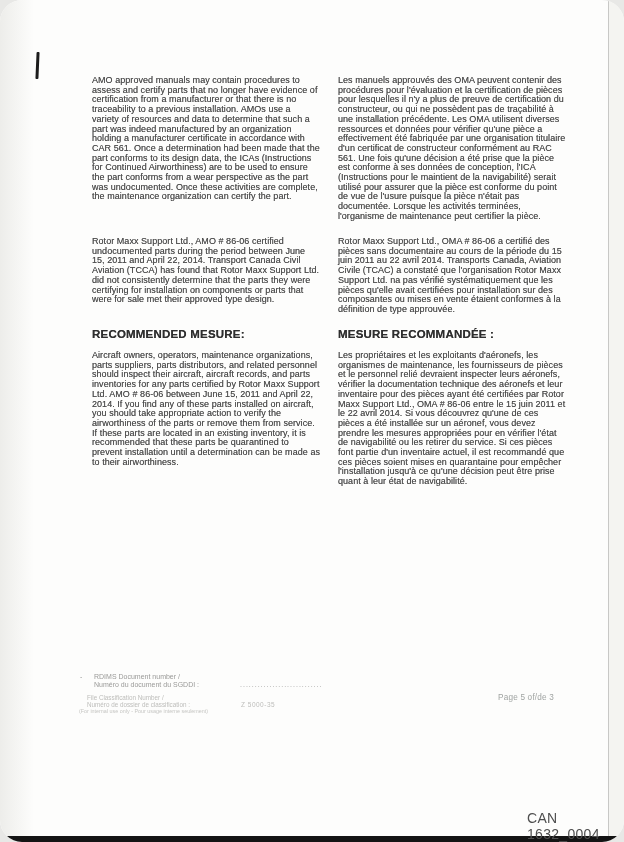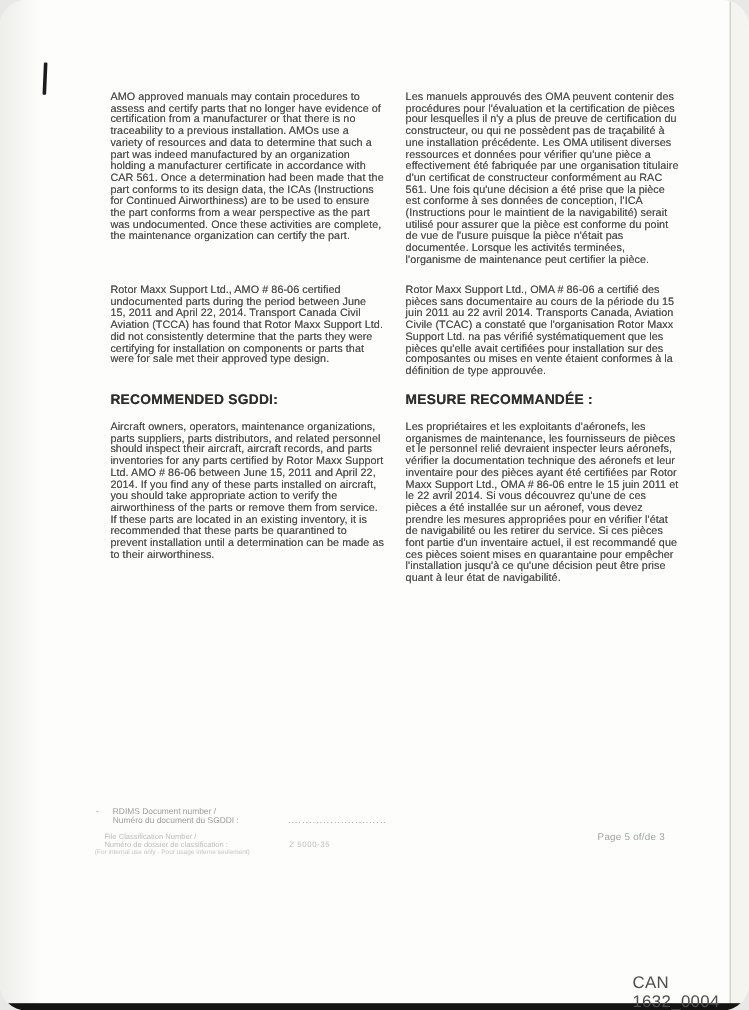--- a/index.html
+++ b/index.html
@@ -140,21 +140,21 @@
   <div class="scan-left-shade"></div>
   <div class="scan-right-margin"></div>
   <div class="scan-right-line"></div>
   <div class="scan-mark-left"></div>
   <div class="scan-bottom-band"></div>
 
   <div class="para col-en" style="top:76px;">AMO approved manuals may contain procedures to assess and certify parts that no longer have evidence of certification from a manufacturer or that there is no traceability to a previous installation. AMOs use a variety of resources and data to determine that such a part was indeed manufactured by an organization holding a manufacturer certificate in accordance with CAR 561.  Once a determination had been made that the part conforms to its design data, the ICAs (Instructions for Continued Airworthiness) are to be used to ensure the part conforms from a wear perspective as the part was undocumented. Once these activities are complete, the maintenance organization can certify the part.</div>
 
   <div class="para col-en" style="top:237px;">Rotor Maxx Support Ltd., AMO # 86-06 certified undocumented parts during the period between June 15, 2011 and April 22, 2014.  Transport Canada Civil Aviation (TCCA) has found that Rotor Maxx Support Ltd. did not consistently determine that the parts they were certifying for installation on components or parts that were for sale met their approved type design.</div>
 
-  <div class="heading" style="left:92px; top:328px;">RECOMMENDED SGDDI:</div>
+  <div class="heading" style="left:92px; top:328px;">RECOMMENDED MESURE:</div>
 
   <div class="para col-en" style="top:351px;">Aircraft owners, operators, maintenance organizations, parts suppliers, parts distributors, and related personnel should inspect their aircraft, aircraft records, and parts inventories for any parts certified by Rotor Maxx Support Ltd. AMO # 86-06 between June 15, 2011 and April 22, 2014.  If you find any of these parts installed on aircraft, you should take appropriate action to verify the airworthiness of the parts or remove them from service.  If these parts are located in an existing inventory, it is recommended that these parts be quarantined to prevent installation until a determination can be made as to their airworthiness.</div>
 
   <div class="para col-fr" style="top:76px;">Les manuels approuvés des OMA peuvent contenir des procédures pour l'évaluation et la certification de pièces pour lesquelles il n'y a plus de preuve de certification du constructeur, ou qui ne possèdent pas de traçabilité à une installation précédente. Les OMA utilisent diverses ressources et données pour vérifier qu'une pièce a effectivement été fabriquée par une organisation titulaire d'un certificat de constructeur conformément au RAC 561. Une fois qu'une décision a été prise que la pièce est conforme à ses données de conception, l'ICA (Instructions pour le maintient de la navigabilité) serait utilisé pour assurer que la pièce est conforme du point de vue de l'usure puisque la pièce n'était pas documentée. Lorsque les activités terminées, l'organisme de maintenance peut certifier la pièce.</div>
 
   <div class="para col-fr" style="top:237px;">Rotor Maxx Support Ltd., OMA  # 86-06 a certifié des pièces sans documentaire au cours de la période du 15 juin 2011 au 22 avril 2014. Transports Canada, Aviation Civile (TCAC) a constaté que l'organisation Rotor Maxx Support Ltd. na pas vérifié systématiquement que les pièces qu'elle avait certifiées pour installation sur des composantes ou mises en vente étaient conformes à la définition de type approuvée.</div>
 
   <div class="heading" style="left:338px; top:328px;">MESURE RECOMMANDÉE :</div>
 
   <div class="para col-fr" style="top:351px;">Les propriétaires et les exploitants d'aéronefs, les organismes de maintenance, les fournisseurs de pièces et le personnel relié devraient inspecter leurs aéronefs, vérifier la documentation technique des aéronefs et leur inventaire pour des pièces ayant été certifiées par Rotor Maxx Support Ltd., OMA # 86-06 entre le 15 juin 2011 et le 22 avril 2014. Si vous découvrez qu'une de ces pièces a été installée sur un aéronef, vous devez prendre les mesures appropriées pour en vérifier l'état de navigabilité ou les retirer du service. Si ces pièces font partie d'un inventaire actuel, il est recommandé que ces pièces soient mises en quarantaine pour empêcher l'installation jusqu'à ce qu'une décision peut être prise quant à leur état de navigabilité.</div>

